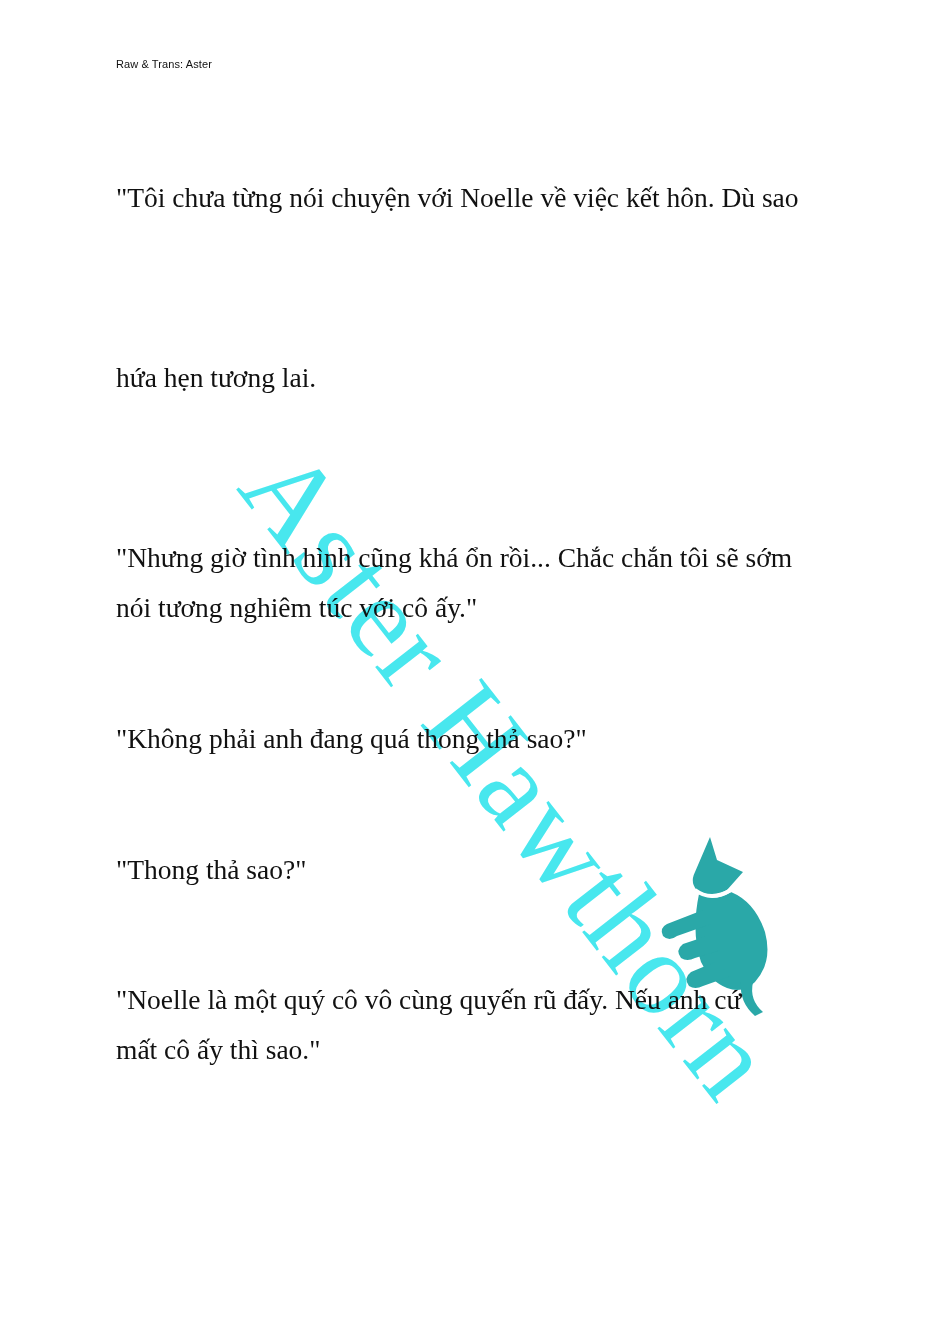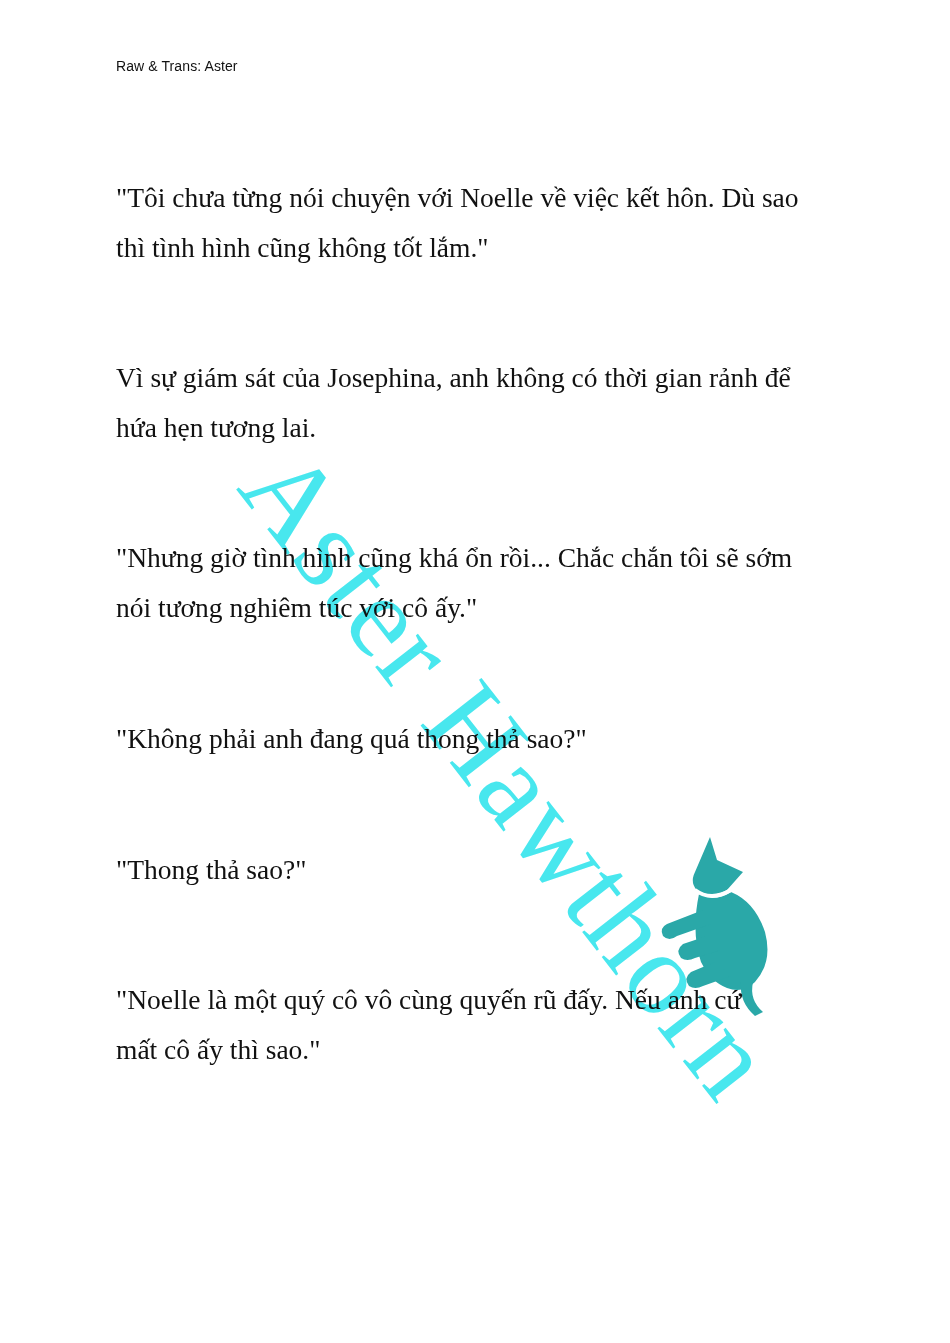--- a/index.html
+++ b/index.html
@@ -18,21 +18,21 @@
       left: 0; top: 0;
       width: 950px;
       height: 1343px;
       background: #ffffff;
     }
     .header {
       position: absolute;
       left: 116px;
       top: 58px;
       font-family: "Liberation Sans", sans-serif;
-      font-size: 14px;
+      font-size: 11px;
       color: #111111;
       letter-spacing: 0.1px;
     }
     .para {
       position: absolute;
       left: 116px;
       width: 740px;
       font-family: "Liberation Serif", serif;
       font-size: 27.5px;
       line-height: 50px;
@@ -90,25 +90,23 @@
       <path d="M60 130 L36 140 Q28 146 34 154 Q40 158 48 154 L76 144 Z"></path>
 
       <path d="M86 150 Q84 170 100 184 L108 180 Q94 168 98 150 Z"></path>
     </g>
 
     <path d="M40 58 Q56 70 76 58" stroke="#ffffff" stroke-width="4" fill="none"></path>
   </svg>
 
   <div class="para" style="top:173px;">
     <span class="line">"Tôi chưa từng nói chuyện với Noelle về việc kết hôn. Dù sao</span>
-    <span class="line">thì tình hình cũng không tốt lắm."</span>
   </div>
 
   <div class="para" style="top:353px;">
-    <span class="line">Vì sự giám sát của Josephina, anh không có thời gian rảnh để</span>
     <span class="line">hứa hẹn tương lai.</span>
   </div>
 
   <div class="para" style="top:533px;">
     <span class="line">"Nhưng giờ tình hình cũng khá ổn rồi... Chắc chắn tôi sẽ sớm</span>
     <span class="line">nói tương nghiêm túc với cô ấy."</span>
   </div>
 
   <div class="para" style="top:714px;">
     <span class="line">"Không phải anh đang quá thong thả sao?"</span>

